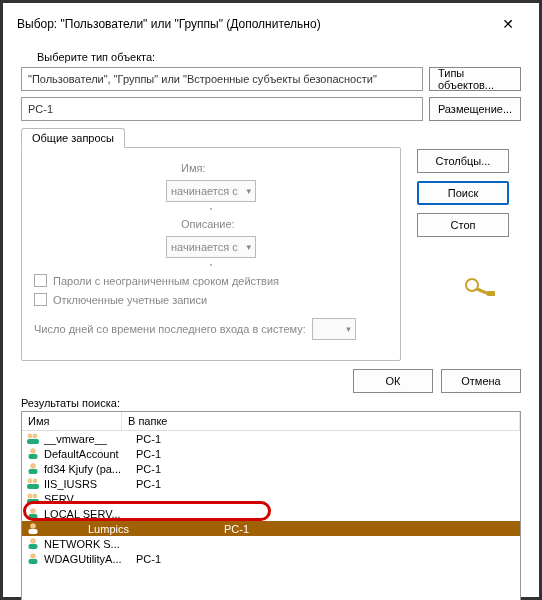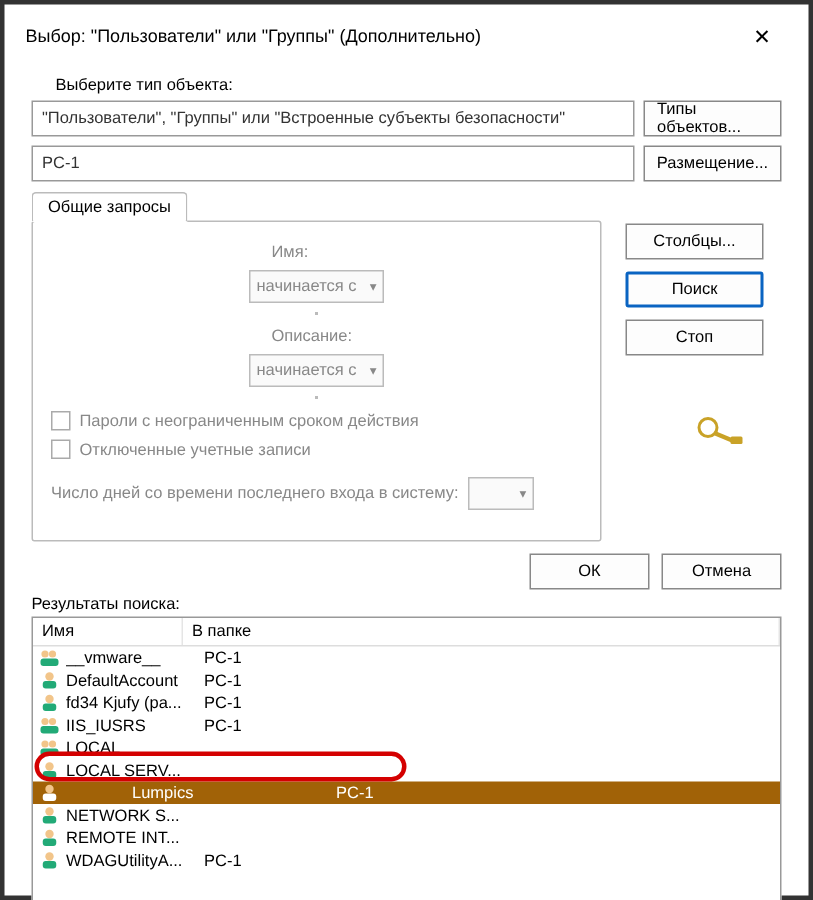--- a/index.html
+++ b/index.html
@@ -198,21 +198,21 @@
             <span class="folder">PC-1</span>
           </div>
           <div class="list-row">
             <span class="icon-cell">
               <svg width="14" height="13" viewBox="0 0 14 13">
                 <circle cx="4" cy="4" r="2.4" fill="#f2c58a"></circle>
                 <circle cx="9" cy="4" r="2.4" fill="#f2c58a"></circle>
                 <rect x="1" y="7" width="12" height="5" rx="2" fill="#2a7"></rect>
               </svg>
             </span>
-            <span class="name">LOCAL</span>
+            <span class="name">SERV</span>
             <span class="folder"></span>
           </div>
           <div class="list-row">
             <span class="icon-cell">
               <svg width="14" height="13" viewBox="0 0 14 13">
                 <circle cx="7" cy="4" r="2.8" fill="#f2c58a"></circle>
                 <rect x="2.5" y="7" width="9" height="5" rx="2" fill="#2a7"></rect>
               </svg>
             </span>
             <span class="name">LOCAL SERV...</span>
@@ -238,30 +238,20 @@
             <span class="name">NETWORK S...</span>
             <span class="folder"></span>
           </div>
           <div class="list-row">
             <span class="icon-cell">
               <svg width="14" height="13" viewBox="0 0 14 13">
                 <circle cx="7" cy="4" r="2.8" fill="#f2c58a"></circle>
                 <rect x="2.5" y="7" width="9" height="5" rx="2" fill="#2a7"></rect>
               </svg>
             </span>
-            <span class="name">REMOTE INT...</span>
-            <span class="folder"></span>
-          </div>
-          <div class="list-row">
-            <span class="icon-cell">
-              <svg width="14" height="13" viewBox="0 0 14 13">
-                <circle cx="7" cy="4" r="2.8" fill="#f2c58a"></circle>
-                <rect x="2.5" y="7" width="9" height="5" rx="2" fill="#2a7"></rect>
-              </svg>
-            </span>
             <span class="name">WDAGUtilityA...</span>
             <span class="folder">PC-1</span>
           </div>
         </div>
     </div>
 
     <div class="highlight-ring" style="left:14px; top:492px; width:248px; height:20px;"></div>
 
   </div>
 </div>

